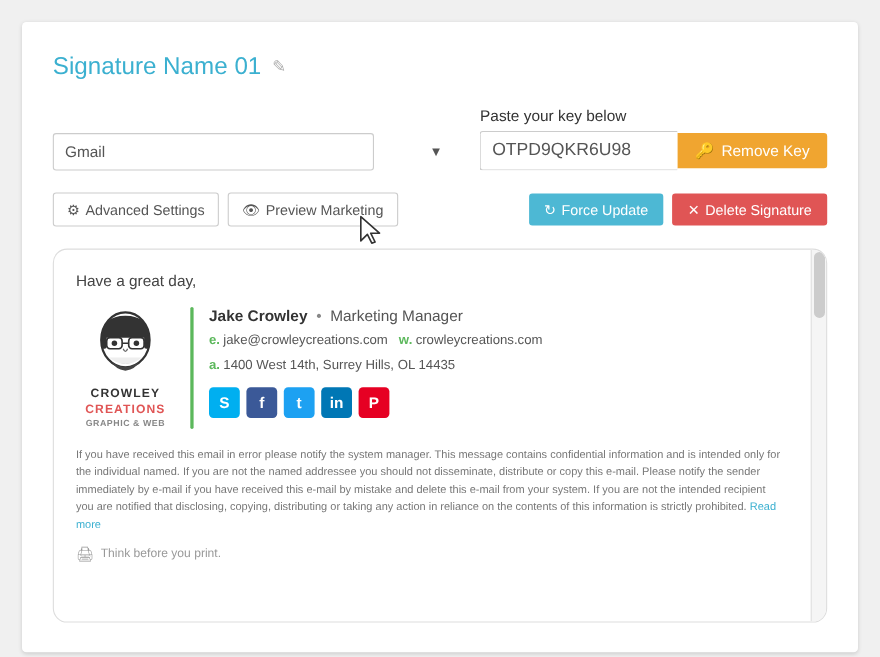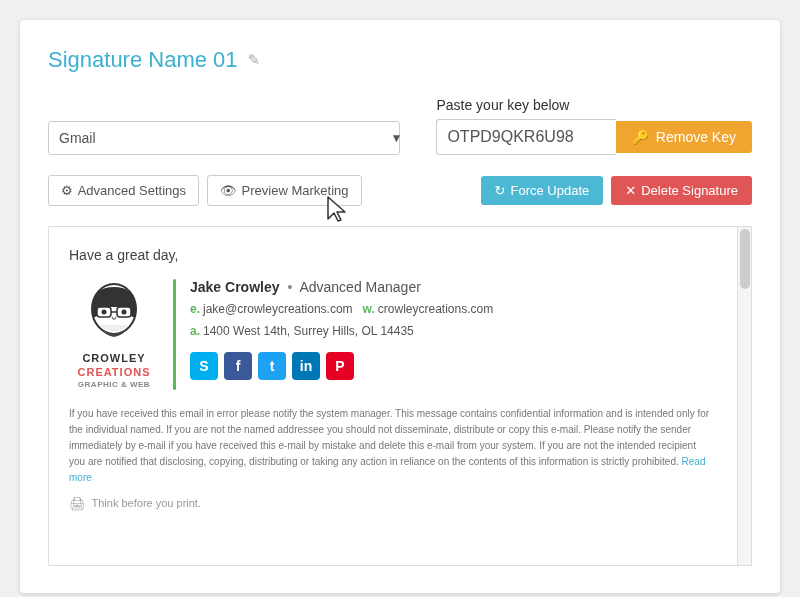--- a/index.html
+++ b/index.html
@@ -52,21 +52,21 @@
       color: #333;
       font-weight: normal;
     }
     .email-client-group {
       flex: 1;
     }
     .select-wrapper {
       position: relative;
     }
     .select-wrapper select {
-      width: 352px;
+      width: 292px;
       padding: 8px 30px 8px 10px;
       border: 1px solid #ccc;
       border-radius: 3px;
       font-size: 14px;
       color: #555;
       appearance: none;
       background: #fff;
       cursor: pointer;
     }
     .select-arrow {
@@ -158,21 +158,21 @@
       padding: 7px 14px;
       border-radius: 3px;
       font-size: 13px;
       cursor: pointer;
       display: flex;
       align-items: center;
       gap: 5px;
     }
     .preview-area {
       border: 1px solid #ddd;
-      border-radius: 1px;
+      border-radius: 13px;
       padding: 20px;
       background: #fff;
       position: relative;
       height: 340px;
       overflow: hidden;
     }
     .scrollbar {
       position: absolute;
       right: 0;
       top: 0;
@@ -420,21 +420,21 @@
             <div class="sub">GRAPHIC &amp; WEB</div>
           </div>
         </div>
 
         <div class="sig-divider"></div>
 
         <div class="sig-details">
           <div class="sig-name-row">
             <span class="sig-name">Jake Crowley</span>
             <span class="sig-dot">•</span>
-            <span class="sig-title">Advanced Manager</span>
+            <span class="sig-title">Marketing Manager</span>
           </div>
           <div class="sig-info">
             <div>
               <span class="label">e.</span><span class="value">jake@crowleycreations.com</span>
               &nbsp;
               <span class="label">w.</span><span class="value">crowleycreations.com</span>
             </div>
             <div>
               <span class="label">a.</span><span class="value">1400 West 14th, Surrey Hills, OL 14435</span>
             </div>

